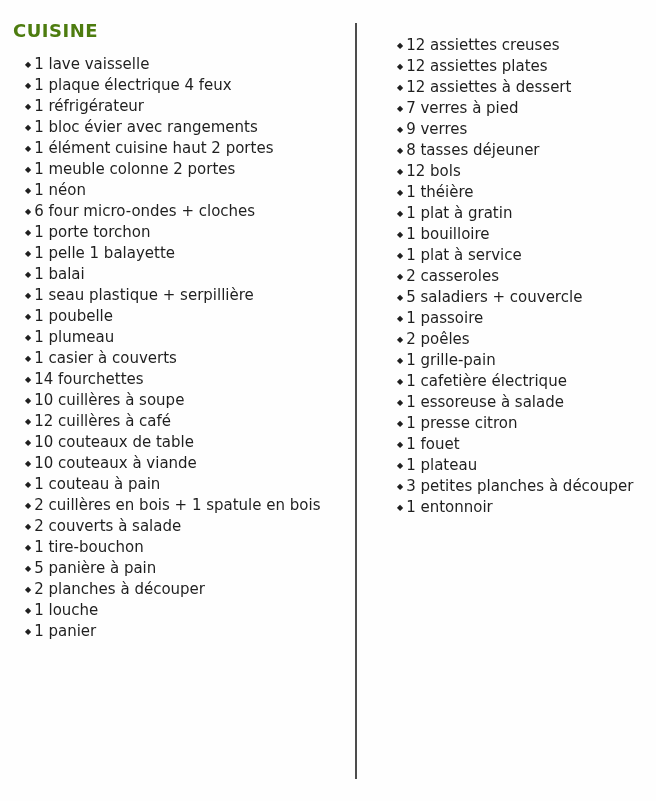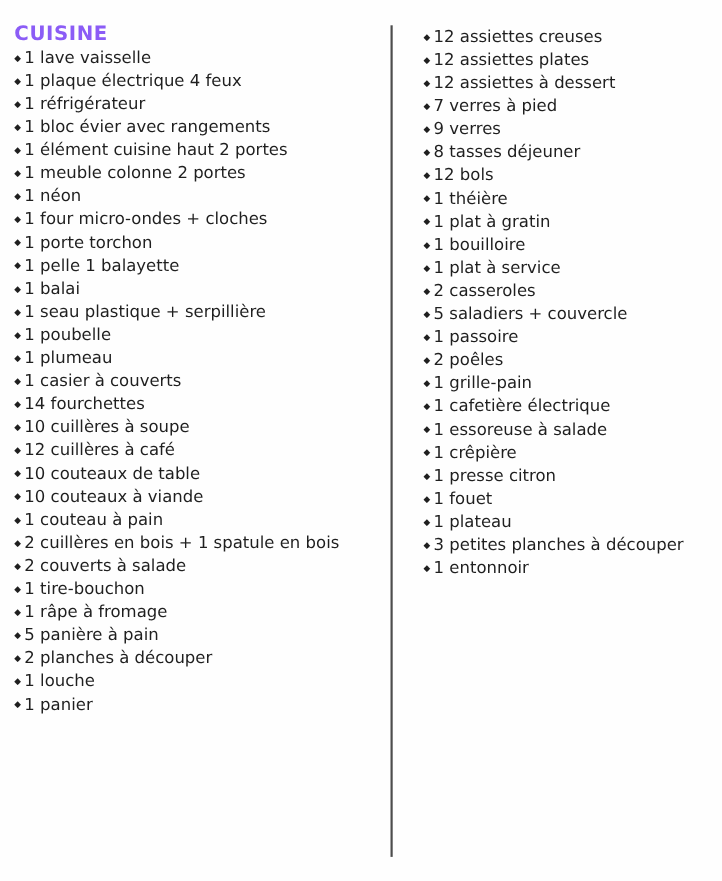--- a/index.html
+++ b/index.html
@@ -32,21 +32,21 @@
   .title {
     margin: 0;
     font-size: 18px;
     font-weight: bold;
     line-height: 22px;
     letter-spacing: 0.5px;
     color: #2b2ba8;
   }
   ul.item-list {
     list-style: none;
-    margin: 0;
+    margin: 12px;
     padding: 0;
   }
   ul.item-list li {
     font-size: 15px;
     line-height: 21px;
     color: #1f1f1f;
   }
   .bullet {
     display: inline-block;
     font-size: 8px;
@@ -55,47 +55,46 @@
     color: #1f1f1f;
   }
 </style>
 </head>
 <body>
 
 <div class="page">
   <div class="divider" style="background: rgb(77, 77, 77);"></div>
 
   <div class="col col-left">
-    <h1 class="title" style="color: #8b5cf6;">CUISINE</h1>
+    <h1 class="title" style="color: #4d7c0f;">CUISINE</h1>
     <ul class="item-list">
         <li><span class="bullet">◆</span><span>1 lave vaisselle</span></li>
         <li><span class="bullet">◆</span><span>1 plaque électrique 4 feux</span></li>
         <li><span class="bullet">◆</span><span>1 réfrigérateur</span></li>
         <li><span class="bullet">◆</span><span>1 bloc évier avec rangements</span></li>
         <li><span class="bullet">◆</span><span>1 élément cuisine haut 2 portes</span></li>
         <li><span class="bullet">◆</span><span>1 meuble colonne 2 portes</span></li>
         <li><span class="bullet">◆</span><span>1 néon</span></li>
-        <li><span class="bullet">◆</span><span>1 four micro-ondes + cloches</span></li>
+        <li><span class="bullet">◆</span><span>6 four micro-ondes + cloches</span></li>
         <li><span class="bullet">◆</span><span>1 porte torchon</span></li>
         <li><span class="bullet">◆</span><span>1 pelle 1 balayette</span></li>
         <li><span class="bullet">◆</span><span>1 balai</span></li>
         <li><span class="bullet">◆</span><span>1 seau plastique + serpillière</span></li>
         <li><span class="bullet">◆</span><span>1 poubelle</span></li>
         <li><span class="bullet">◆</span><span>1 plumeau</span></li>
         <li><span class="bullet">◆</span><span>1 casier à couverts</span></li>
         <li><span class="bullet">◆</span><span>14 fourchettes</span></li>
         <li><span class="bullet">◆</span><span>10 cuillères à soupe</span></li>
         <li><span class="bullet">◆</span><span>12 cuillères à café</span></li>
         <li><span class="bullet">◆</span><span>10 couteaux de table</span></li>
         <li><span class="bullet">◆</span><span>10 couteaux à viande</span></li>
         <li><span class="bullet">◆</span><span>1 couteau à pain</span></li>
         <li><span class="bullet">◆</span><span>2 cuillères en bois + 1 spatule en bois</span></li>
         <li><span class="bullet">◆</span><span>2 couverts à salade</span></li>
         <li><span class="bullet">◆</span><span>1 tire-bouchon</span></li>
-        <li><span class="bullet">◆</span><span>1 râpe à fromage</span></li>
         <li><span class="bullet">◆</span><span>5 panière à pain</span></li>
         <li><span class="bullet">◆</span><span>2 planches à découper</span></li>
         <li><span class="bullet">◆</span><span>1 louche</span></li>
         <li><span class="bullet">◆</span><span>1 panier</span></li>
       </ul>
   </div>
 
   <div class="col col-right">
     <ul class="item-list">
         <li><span class="bullet">◆</span><span>12 assiettes creuses</span></li>
@@ -109,21 +108,20 @@
         <li><span class="bullet">◆</span><span>1 plat à gratin</span></li>
         <li><span class="bullet">◆</span><span>1 bouilloire</span></li>
         <li><span class="bullet">◆</span><span>1 plat à service</span></li>
         <li><span class="bullet">◆</span><span>2 casseroles</span></li>
         <li><span class="bullet">◆</span><span>5 saladiers + couvercle</span></li>
         <li><span class="bullet">◆</span><span>1 passoire</span></li>
         <li><span class="bullet">◆</span><span>2 poêles</span></li>
         <li><span class="bullet">◆</span><span>1 grille-pain</span></li>
         <li><span class="bullet">◆</span><span>1 cafetière électrique</span></li>
         <li><span class="bullet">◆</span><span>1 essoreuse à salade</span></li>
-        <li><span class="bullet">◆</span><span>1 crêpière</span></li>
         <li><span class="bullet">◆</span><span>1 presse citron</span></li>
         <li><span class="bullet">◆</span><span>1 fouet</span></li>
         <li><span class="bullet">◆</span><span>1 plateau</span></li>
         <li><span class="bullet">◆</span><span>3 petites planches à découper</span></li>
         <li><span class="bullet">◆</span><span>1 entonnoir</span></li>
       </ul>
   </div>
 </div>
 
 </body></html>

